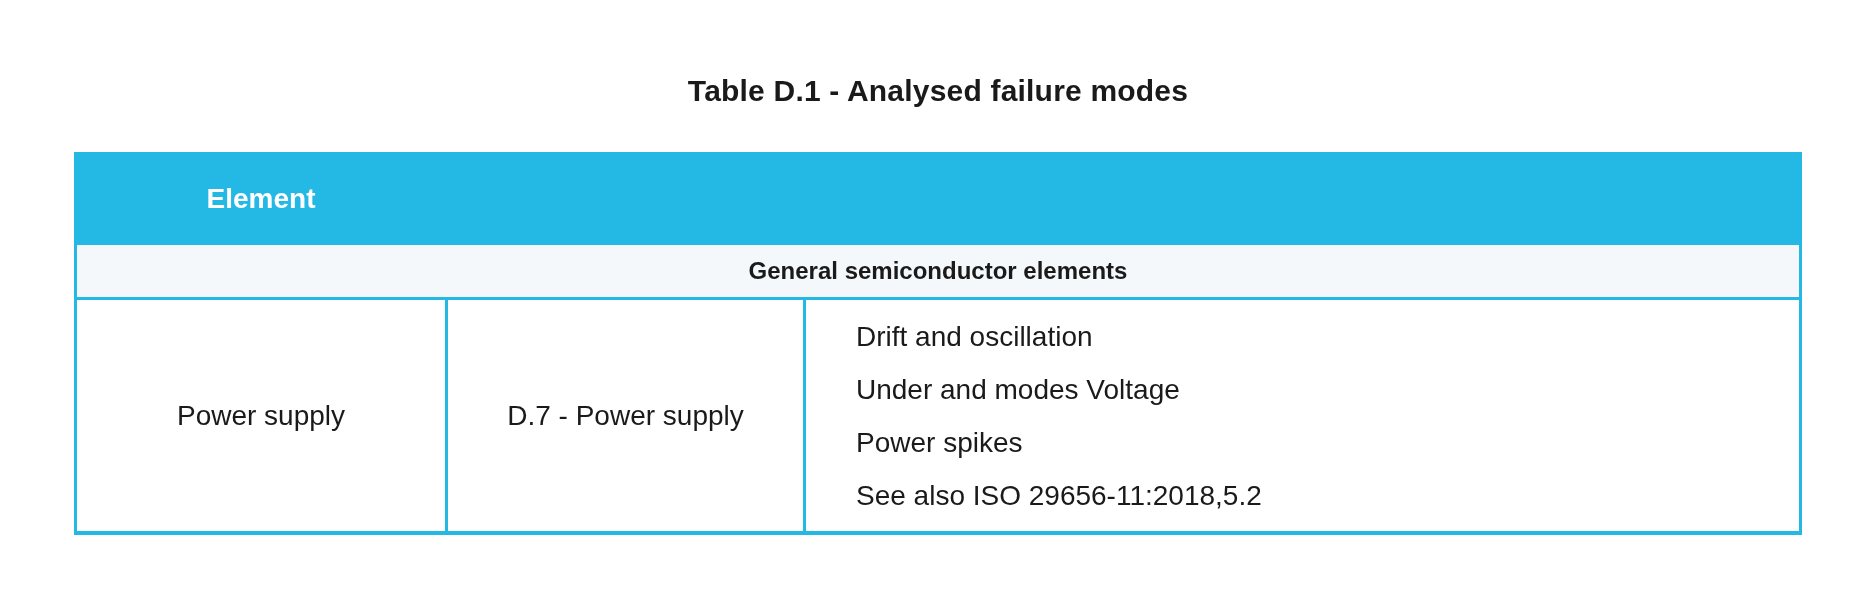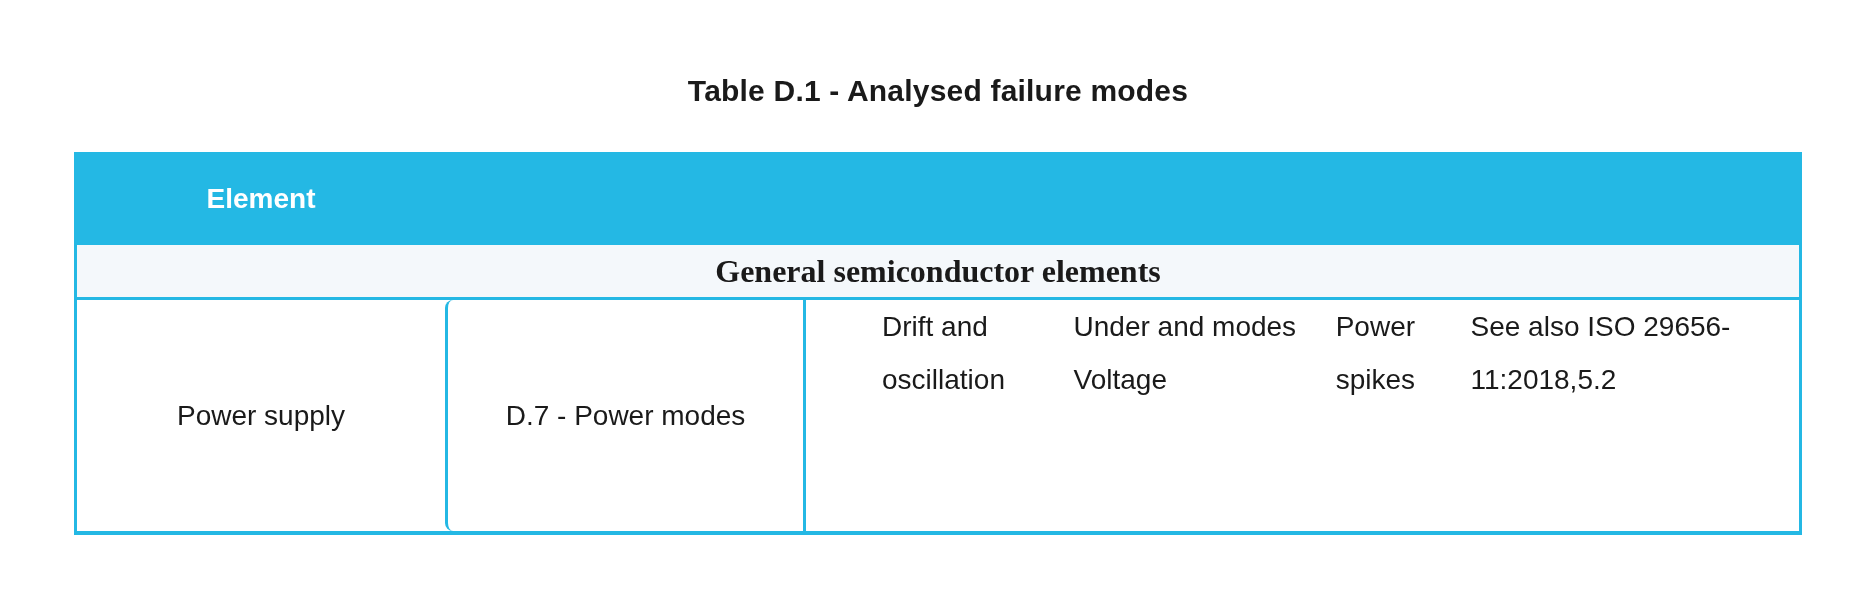--- a/index.html
+++ b/index.html
@@ -64,69 +64,67 @@
     white-space: pre-line;
   }
   .thead .c2, .thead .c3 { border-left: 3px solid #FFFFFF; }
   .section {
     height: 55px;
     background: var(--section-bg);
     border-bottom: 3px solid var(--border);
     display: flex;
     align-items: center;
     justify-content: center;
-    font-size: 32px;
+    font-size: 24px;
     font-weight: bold;
     color: var(--text);
-    font-family: Liberation Serif, serif;
   }
   .trow {
     display: grid;
     grid-template-columns: 368px 358px 1fr;
     height: 231px;
     background: #fff;
   }
   .trow .c2, .trow .c3 { border-left: 3px solid var(--border); }
   .td {
     font-size: 28px;
     color: var(--text);
   }
   .td.center {
     display: flex;
     align-items: center;
     justify-content: center;
     text-align: center;
-    border-radius: 8px;
   }
   .td.modes {
     display: flex;
-    flex-direction: row;
+    flex-direction: column;
     justify-content: center;
-    padding-left: 76px;
+    padding-left: 50px;
   }
   .mode { line-height: 53px; }
 </style>
 </head>
 <body>
 
 <div class="page">
 
   <div class="title">Table D.1 - Analysed failure modes</div>
 
   <div class="table">
 
     <div class="thead">
       <div class="th c1">Element</div>
     </div>
 
     <div class="section">General semiconductor elements</div>
 
     <div class="trow">
       <div class="td c1 center">Power supply</div>
-      <div class="td c2 center">D.7 - Power modes</div>
+      <div class="td c2 center">D.7 - Power supply</div>
       <div class="td c3 modes">
         <div class="mode">Drift and oscillation</div>
         <div class="mode">Under and modes Voltage</div>
         <div class="mode">Power spikes</div>
         <div class="mode">See also ISO 29656-11:2018,5.2</div>
       </div>
     </div>
 
   </div>
 </div>

